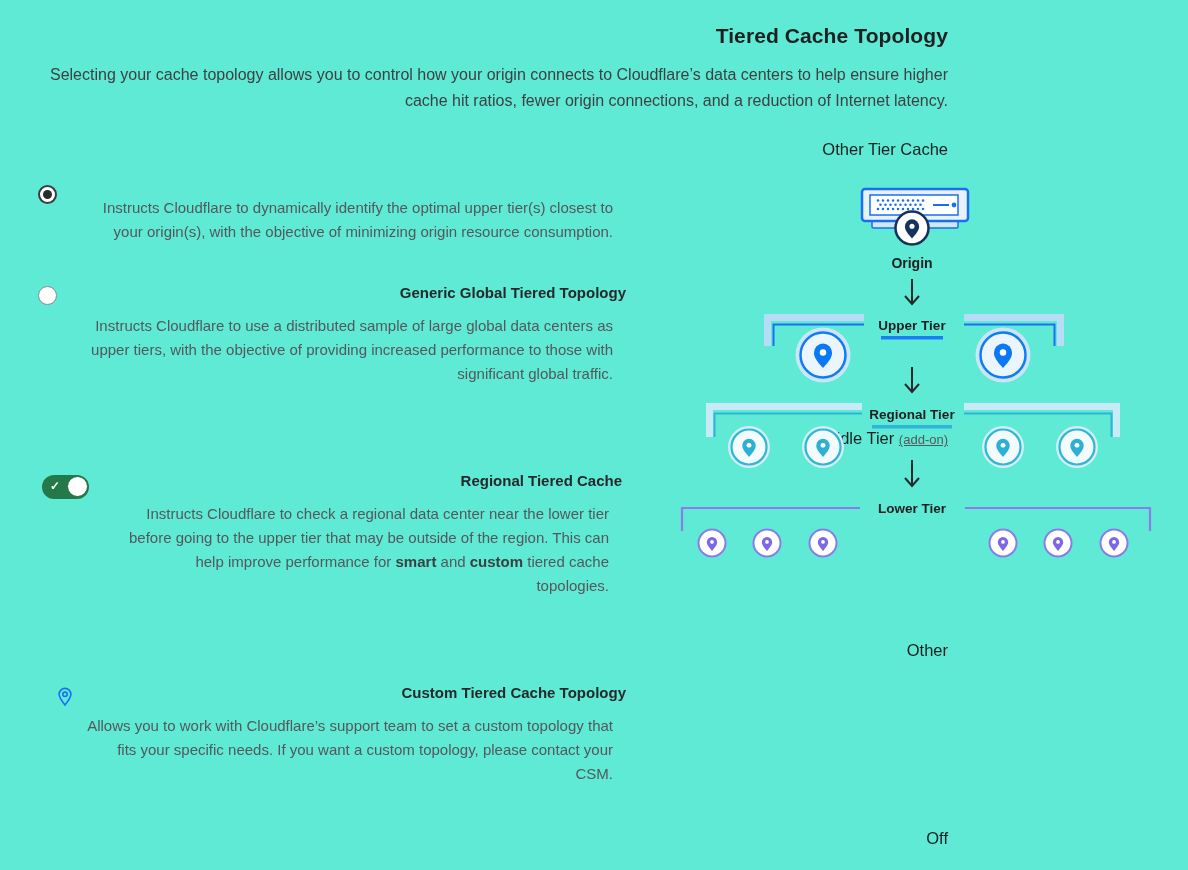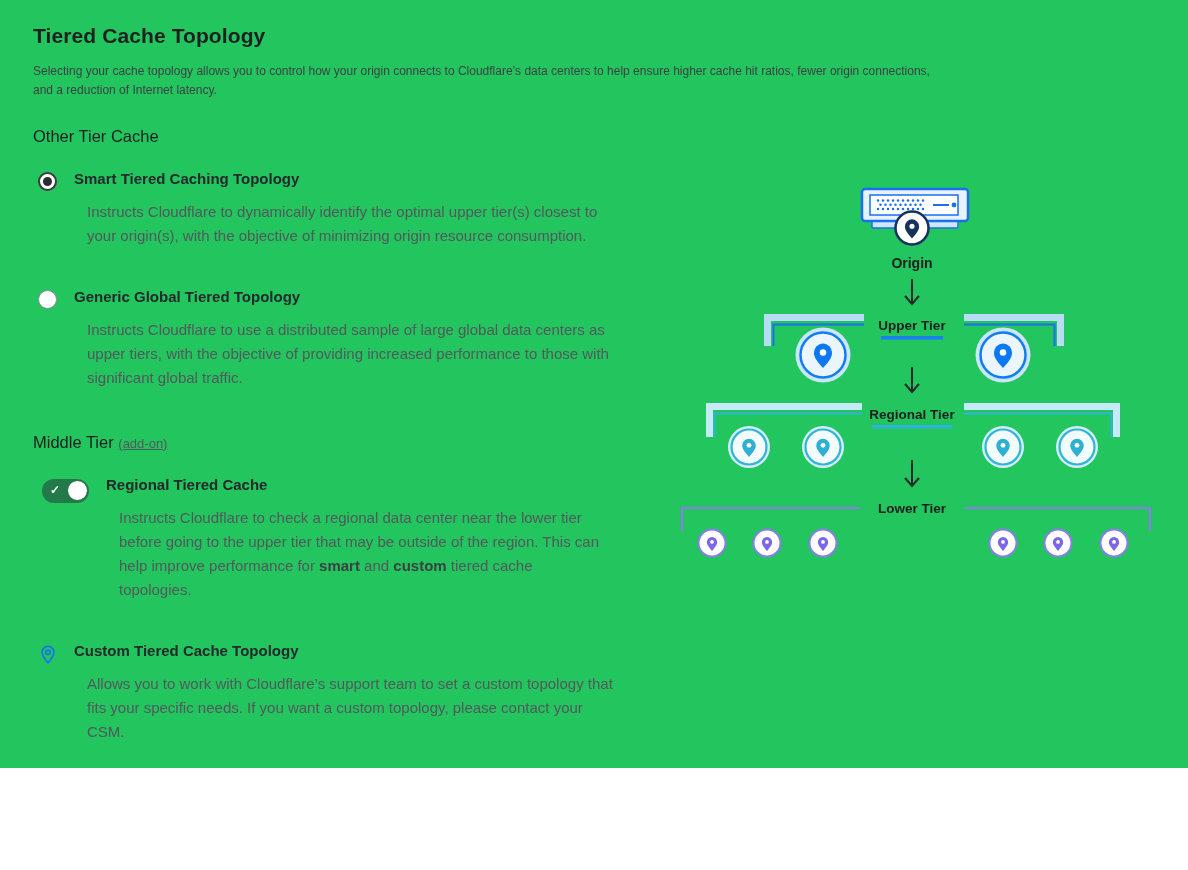--- a/index.html
+++ b/index.html
@@ -1,22 +1,22 @@
 <!DOCTYPE html>
 <html><head>
 <meta charset="utf-8">
 <style>
   * { box-sizing: border-box; }
   html,body { margin:0; padding:0; background:#ffffff; }
   body { font-family:"Liberation Sans", sans-serif; color:#1d1f20; }
-  .page { position:relative; width:1188px; height:768px; background:#22c55e; overflow:hidden; }
+  .page { position:relative; width:1188px; height:870px; background:#5eead4; overflow:hidden;text-align:right; }
   .content { position:absolute; left:33px; top:24px; }
 
   .page-title { font-size:21px; font-weight:700; margin:0 0 14px 0; letter-spacing:.1px; }
-  .intro { width:915px; font-size:12px; line-height:1.62; color:#3d4144; margin:0 0 26px 0; }
+  .intro { width:915px; font-size:16px; line-height:1.62; color:#3d4144; margin:0 0 26px 0; }
 
   .section-heading { font-size:16.5px; font-weight:400; color:#1d1f20; margin:30px 0 24px 0; }
   .section-heading .suffix { font-size:13px; color:#54585c;text-decoration:underline; }
 
   .option { display:flex; align-items:flex-start; margin-bottom:27px; }
   .option .ctrl { flex:0 0 41px; padding-left:5px; }
   .option .ctrl-wide { flex:0 0 73px; padding-left:9px; }
   .option .text { width:552px; }
   .option .text-narrow { width:516px; }
   .option-title { font-size:15px; font-weight:700; margin:0 0 4px 0; color:#26292c; }
@@ -48,21 +48,20 @@
     <h1 class="page-title">Tiered Cache Topology</h1>
     <p class="intro">Selecting your cache topology allows you to control how your origin connects to Cloudflare’s data centers to help ensure higher cache hit ratios, fewer origin connections, and a reduction of Internet latency.</p>
 
     <h2 class="section-heading" style="margin-top:0;">Other Tier Cache</h2>
 
     <div class="option">
       <div class="ctrl">
         <div class="radio selected"></div>
       </div>
       <div class="text">
-        <p class="option-title">Smart Tiered Caching Topology</p>
         <p class="option-desc">Instructs Cloudflare to dynamically identify the optimal upper tier(s) closest to your origin(s), with the objective of minimizing origin resource consumption.</p>
       </div>
     </div>
 
     <div class="option">
       <div class="ctrl">
         <div class="radio"></div>
       </div>
       <div class="text">
         <p class="option-title">Generic Global Tiered Topology</p>
@@ -78,20 +77,21 @@
           <span class="check">✓</span>
           <span class="knob"></span>
         </div>
       </div>
       <div class="text text-narrow">
         <p class="option-title">Regional Tiered Cache</p>
         <p class="option-desc"><span>Instructs Cloudflare to check a regional data center near the lower tier before going to the upper tier that may be outside of the region. This can help improve performance for </span><b>smart</b><span> and </span><b>custom</b><span> tiered cache topologies.</span></p>
       </div>
     </div>
 
+    <h2 class="section-heading">Other</h2>
 
     <div class="option">
       <div class="ctrl">
         <svg class="pin-icon-small" width="18" height="21" viewBox="0 0 18 21">
           <path d="M9,18 C4.6,12.6 3.1,10.3 3.1,7.3 A5.9,5.9 0 1,1 14.9,7.3 C14.9,10.3 13.4,12.6 9,18 Z" fill="none" stroke="#1b6ff2" stroke-width="1.6"></path>
           <circle cx="9" cy="7.3" r="2.2" fill="none" stroke="#1b6ff2" stroke-width="1.6"></circle>
         </svg>
       </div>
       <div class="text">
         <p class="option-title">Custom Tiered Cache Topology</p>

